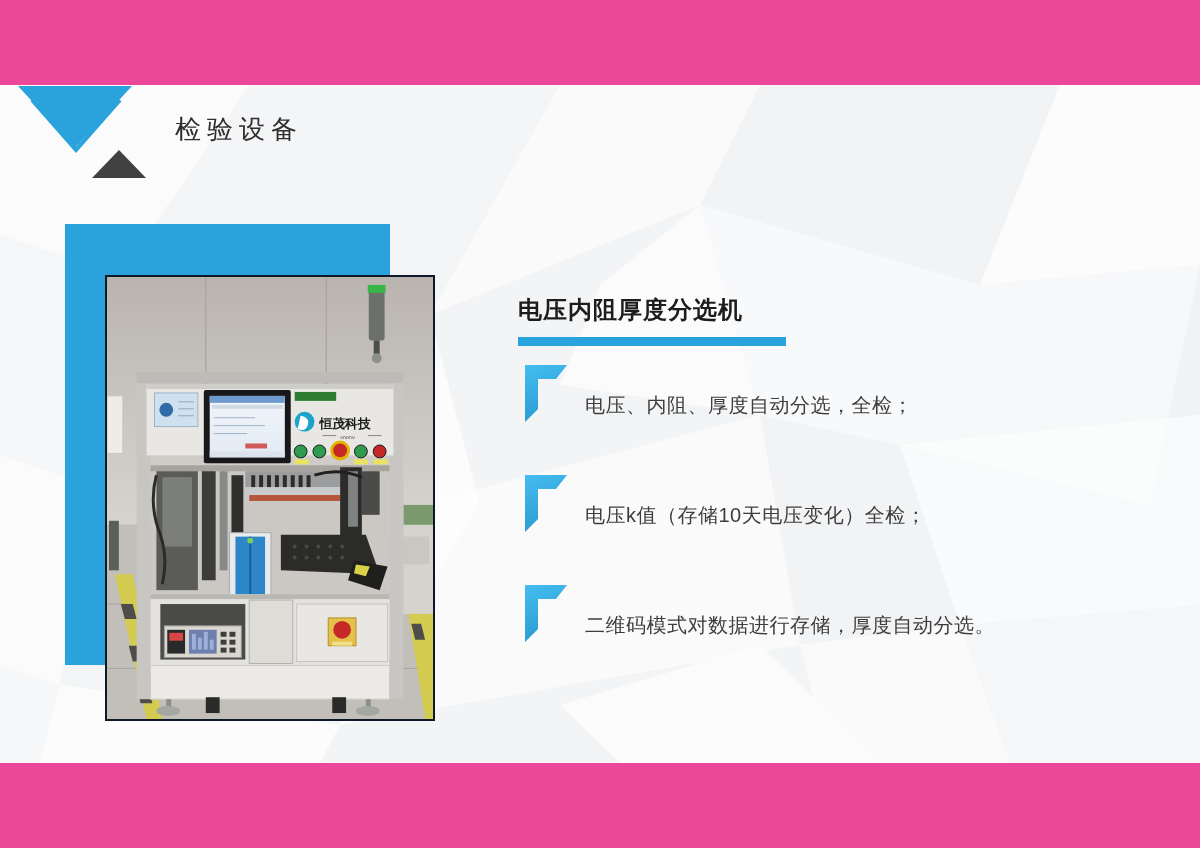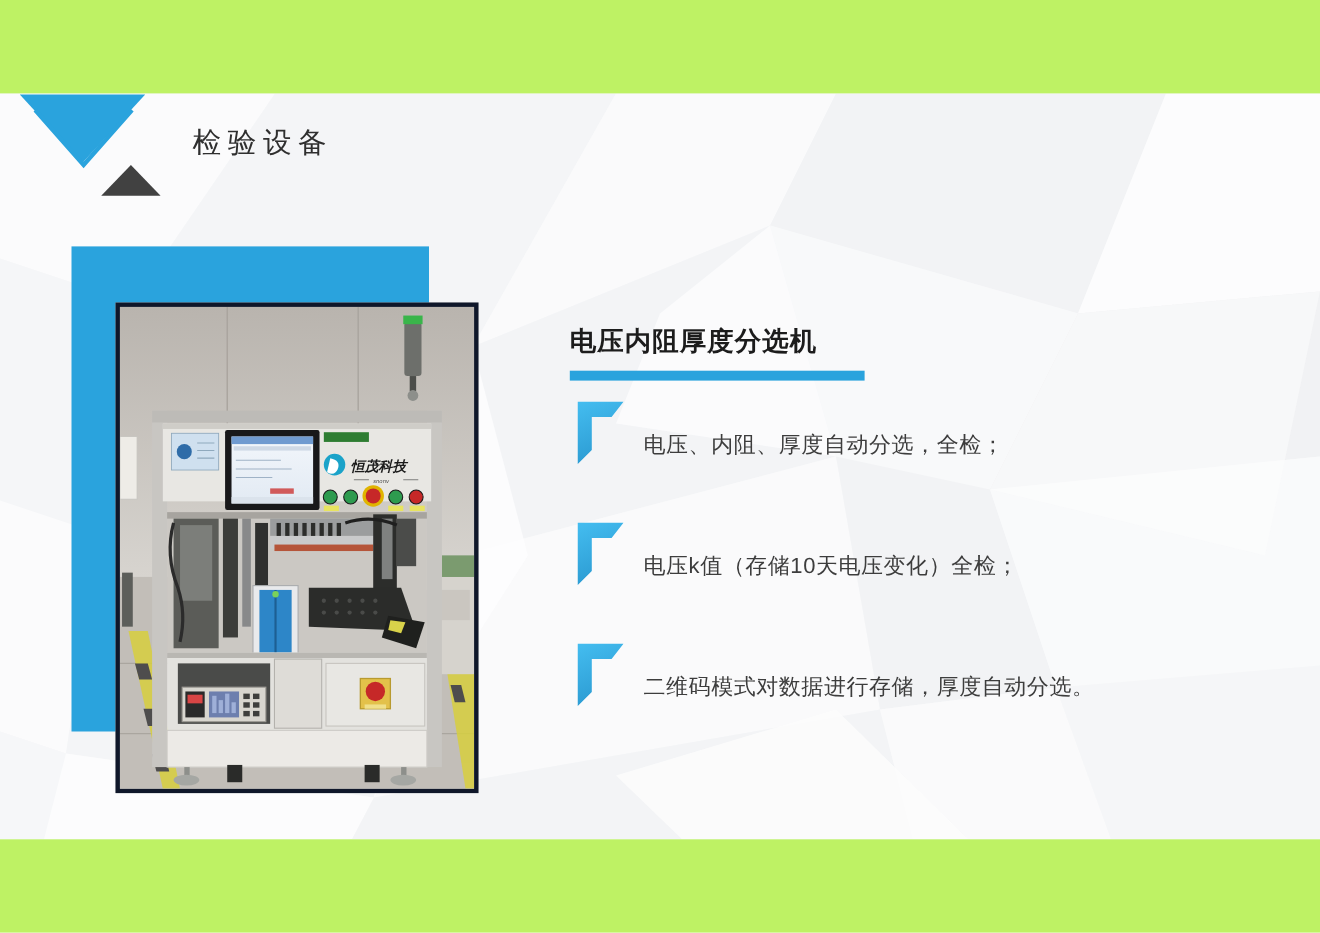--- a/index.html
+++ b/index.html
@@ -9,21 +9,21 @@
     font-family:"Liberation Sans","DejaVu Sans",sans-serif;
     background:#ffffff;
     position:relative;
     overflow:hidden;
   }
 
   
   .slide {
     position:absolute; inset:0;
     width:1200px; height:848px;
-    background:#bef264;
+    background:#ec4899;
     overflow:hidden;
   }
 
   
   .bg-band {
     position:absolute;
     left:0; top:85px;
     width:1200px; height:678px;
     background:#f7f8f9;
     overflow:hidden;
@@ -71,24 +71,23 @@
     position:absolute;
     left:65px; top:224px;
     width:325px; height:441px;
     background:#2aa3dd;
   }
 
   .photo-frame {
     position:absolute;
     left:105px; top:275px;
     width:330px; height:446px;
-    border:4px solid #0f172a;
+    border:2px solid #0f172a;
     background:#cfd2d0;
     overflow:hidden;
-    font-style:italic;
   }
   .photo-frame svg { display:block; width:100%; height:100%; }
 
   
   .content { position:absolute; left:500px; top:270px; width:680px; }
 
   .sub-title {
     position:absolute;
     left:18px; top:24px;
     font-size:24px;

